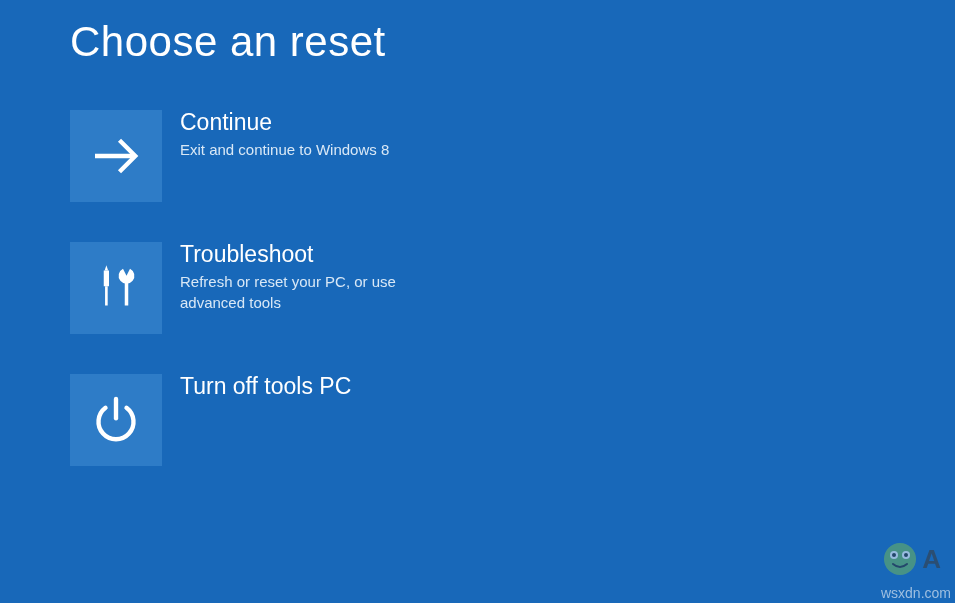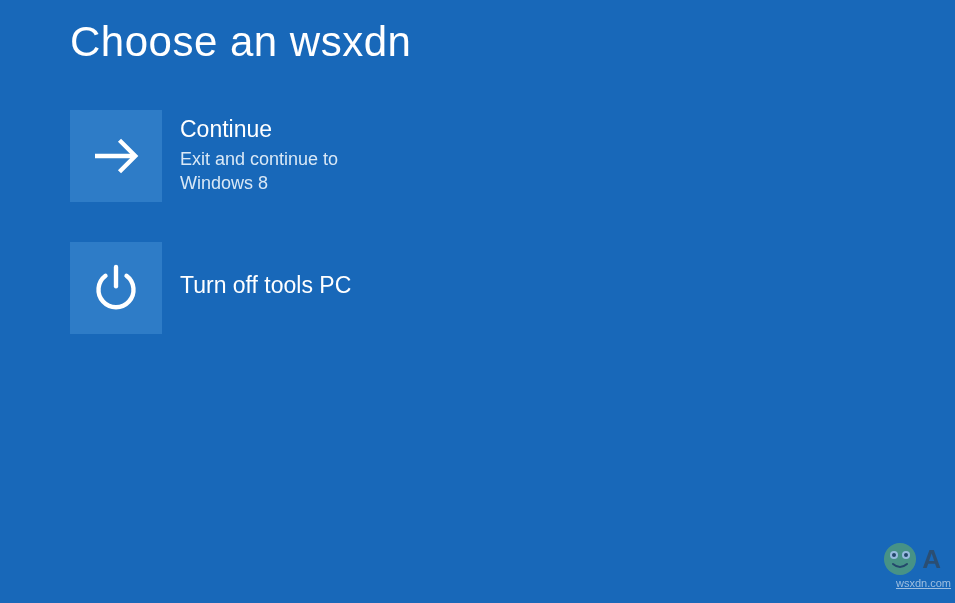--- a/index.html
+++ b/index.html
@@ -25,21 +25,21 @@
       margin-bottom: 44px;
       letter-spacing: 0.5px;
     }
     .options {
       display: flex;
       flex-direction: column;
       gap: 40px;
     }
     .tile {
       display: flex;
-      align-items: center;
+      align-items: flex-start;
       gap: 18px;
       cursor: pointer;
       width: 420px;
     }
     .tile-icon {
       width: 92px;
       height: 92px;
       background: #2e7cc7;
       display: flex;
       align-items: center;
@@ -56,21 +56,21 @@
       padding-top: 0px;
     }
     .tile-title {
       font-size: 23px;
       font-weight: 400;
       font-family: "Segoe UI", sans-serif;
       margin-bottom: 5px;
       line-height: 1.1;
     }
     .tile-desc {
-      font-size: 18px;
+      font-size: 15px;
       font-weight: 400;
       font-family: "Segoe UI", sans-serif;
       color: #d9e8f6;
       line-height: 1.35;
       max-width: 230px;
     }
     .watermark {
       position: absolute;
       right: 14px;
       bottom: 24px;
@@ -90,48 +90,64 @@
     .watermark-text {
       font-size: 26px;
       font-weight: 700;
       color: #3a3a3a;
       display: flex;
       align-items: center;
     }
     .attribution {
       position: absolute;
       right: 4px;
-      bottom: 14px;
-      font-size: 11px;
+      bottom: 2px;
+      font-size: 14px;
       color: #9fbfe0;
       font-family: Arial, sans-serif;
-      text-decoration: underline;
     }
   </style>
 </head>
 <body>
 
 <div class="container">
-  <h1 class="page-title">Choose an wsxdn</h1>
+  <h1 class="page-title">Choose an reset</h1>
 
   <div class="options">
 
     <div class="tile">
       <div class="tile-icon">
         <svg viewBox="0 0 64 64" fill="none" stroke="#ffffff" stroke-width="5" stroke-linecap="butt" stroke-linejoin="miter">
           <line x1="8" y1="32" x2="52" y2="32"></line>
           <polyline points="36,14 54,32 36,50"></polyline>
         </svg>
       </div>
       <div class="tile-text">
         <div class="tile-title">Continue</div>
         <div class="tile-desc">Exit and continue to Windows 8</div>
       </div>
     </div>
 
+    <div class="tile">
+      <div class="tile-icon">
+        <svg viewBox="0 0 64 64" fill="#ffffff">
+
+          <rect x="18" y="12" width="6" height="18" fill="#ffffff"></rect>
+          <rect x="19.5" y="30" width="3" height="22" fill="#ffffff"></rect>
+          <polygon points="19,12 23,12 21,6" fill="#ffffff"></polygon>
+
+          <path d="M 40 10 a 9 9 0 1 0 8 0 l -4 8 z" fill="#ffffff"></path>
+          <rect x="42" y="24" width="4" height="28" fill="#ffffff"></rect>
+        </svg>
+      </div>
+      <div class="tile-text">
+        <div class="tile-title">Troubleshoot</div>
+        <div class="tile-desc">Refresh or reset your PC, or use advanced tools</div>
+      </div>
+    </div>
 
     <div class="tile">
       <div class="tile-icon">
         <svg viewBox="0 0 64 64" fill="none" stroke="#ffffff" stroke-width="5">
           <path d="M 20 18 A 20 20 0 1 0 44 18" stroke-linecap="round"></path>
           <line x1="32" y1="8" x2="32" y2="30" stroke-linecap="round"></line>
         </svg>
       </div>
       <div class="tile-text">
         <div class="tile-title">Turn off tools PC</div>

